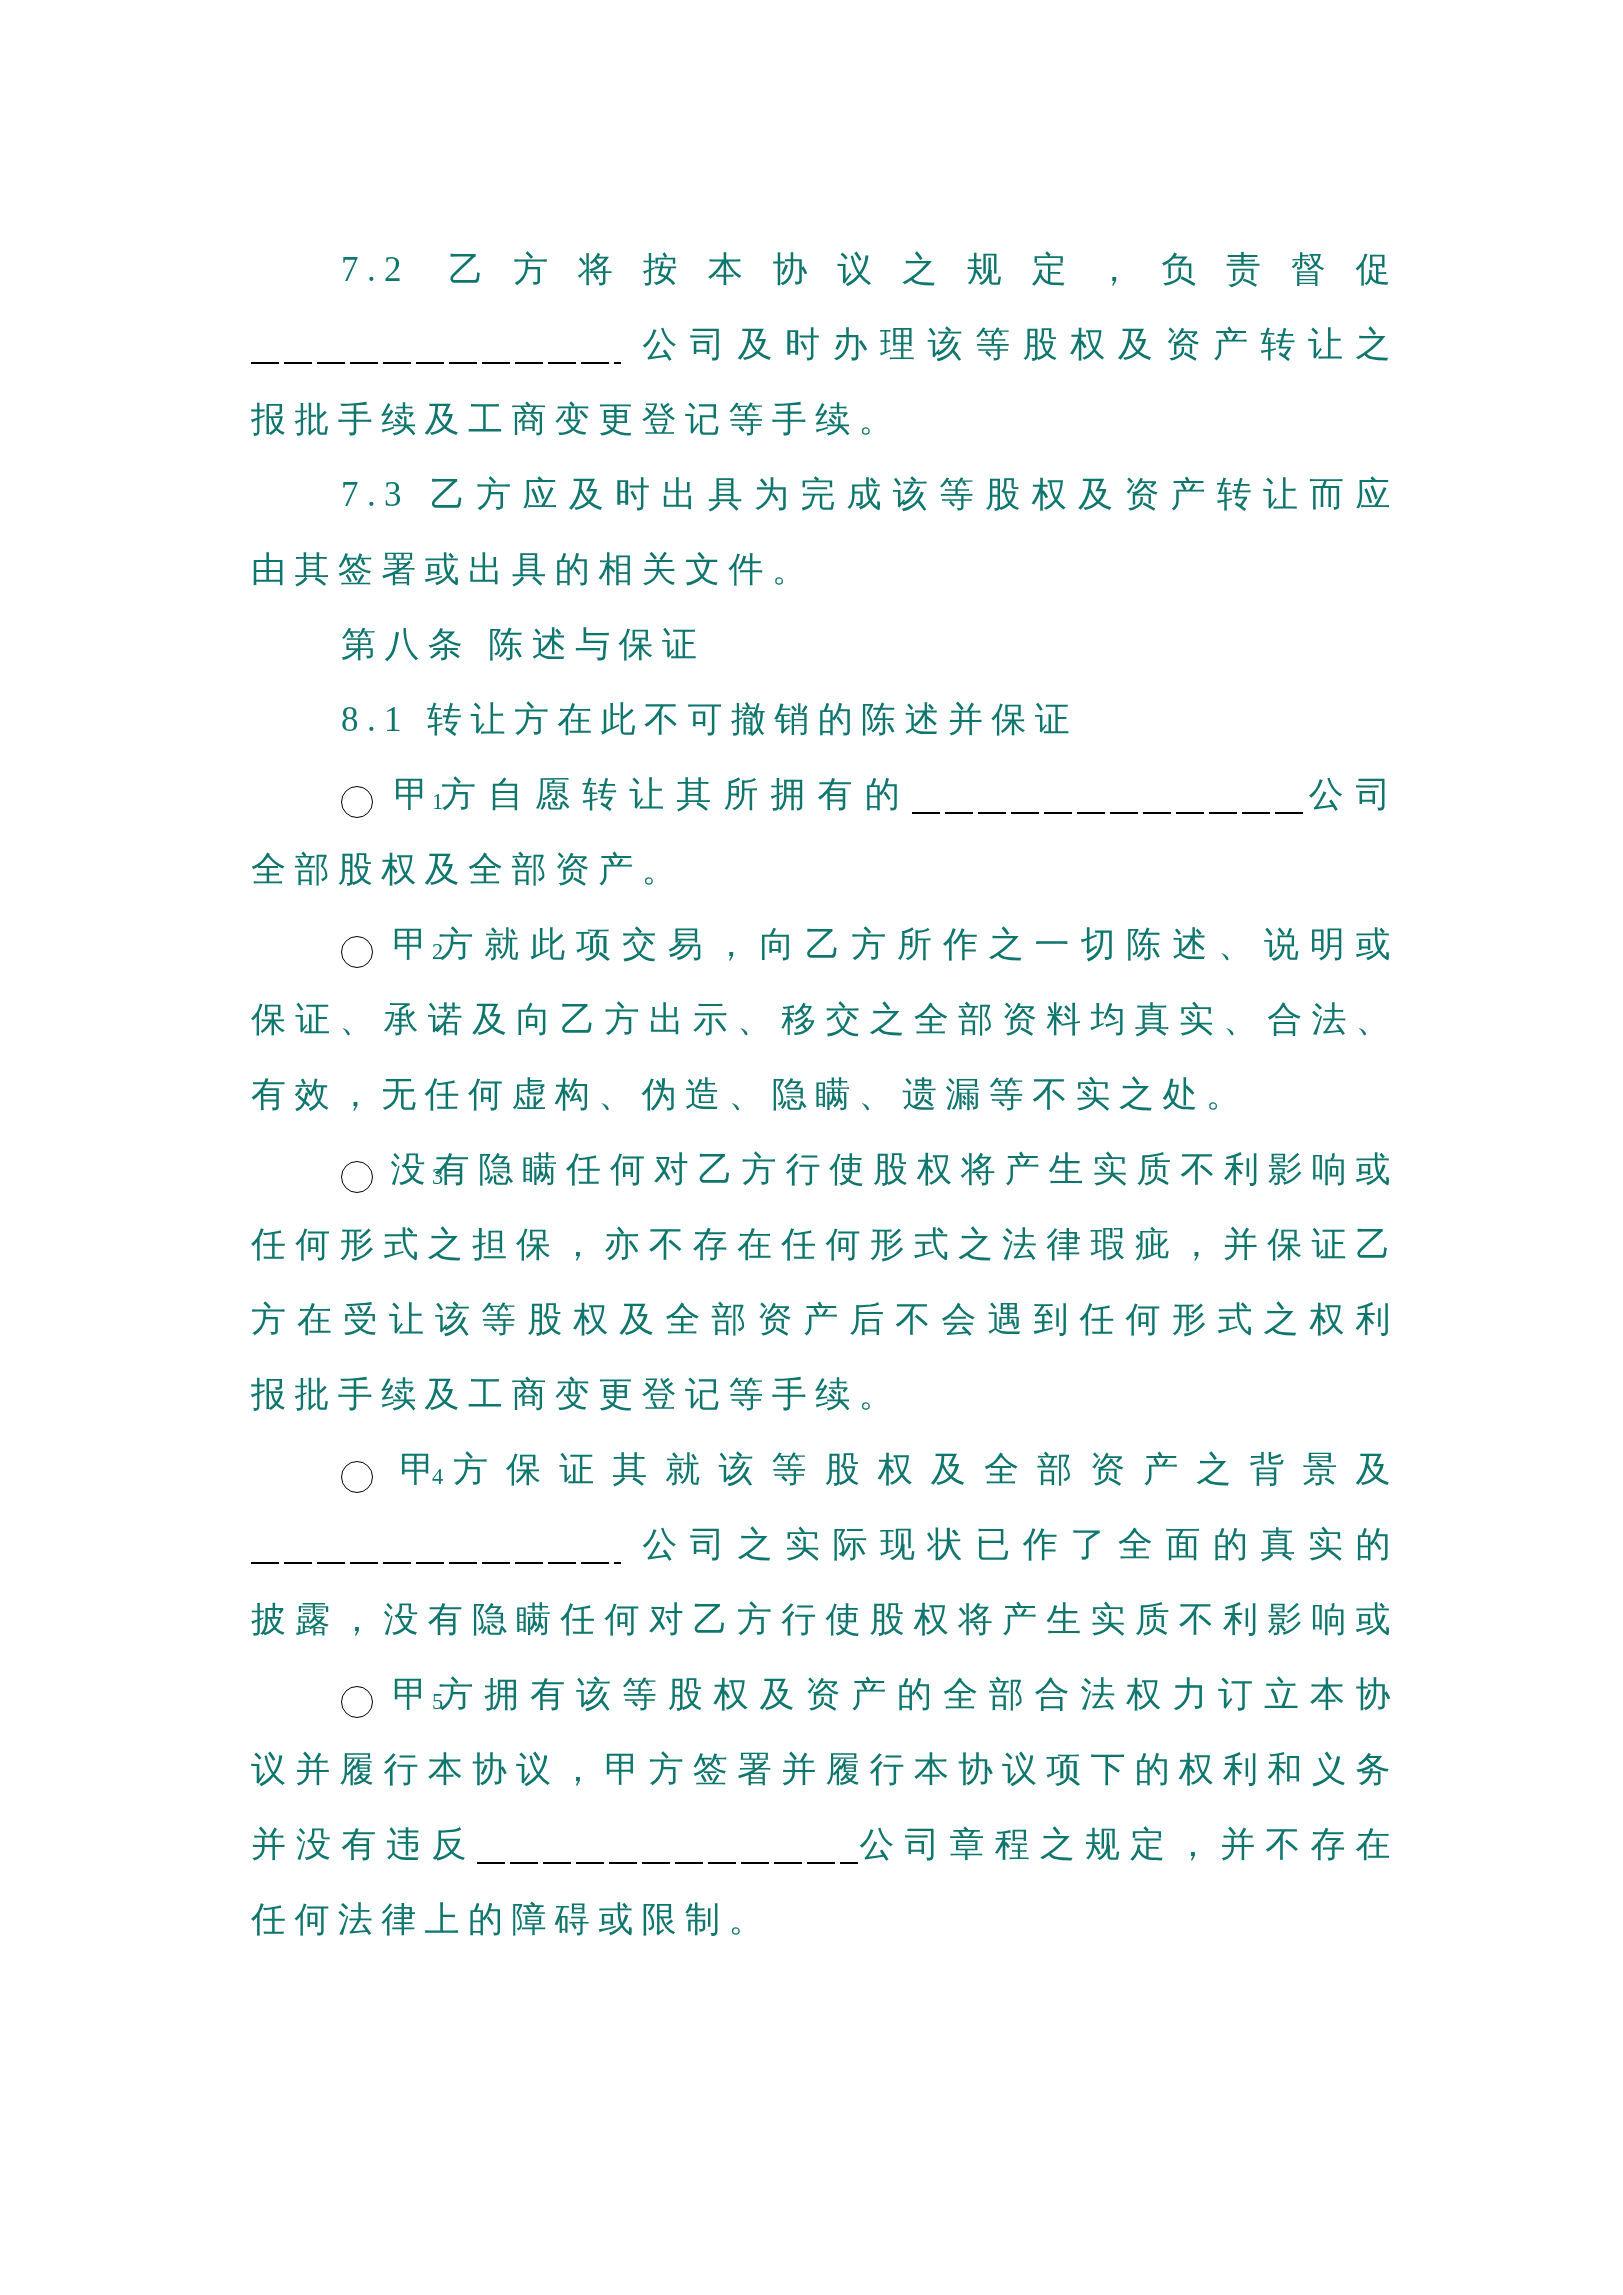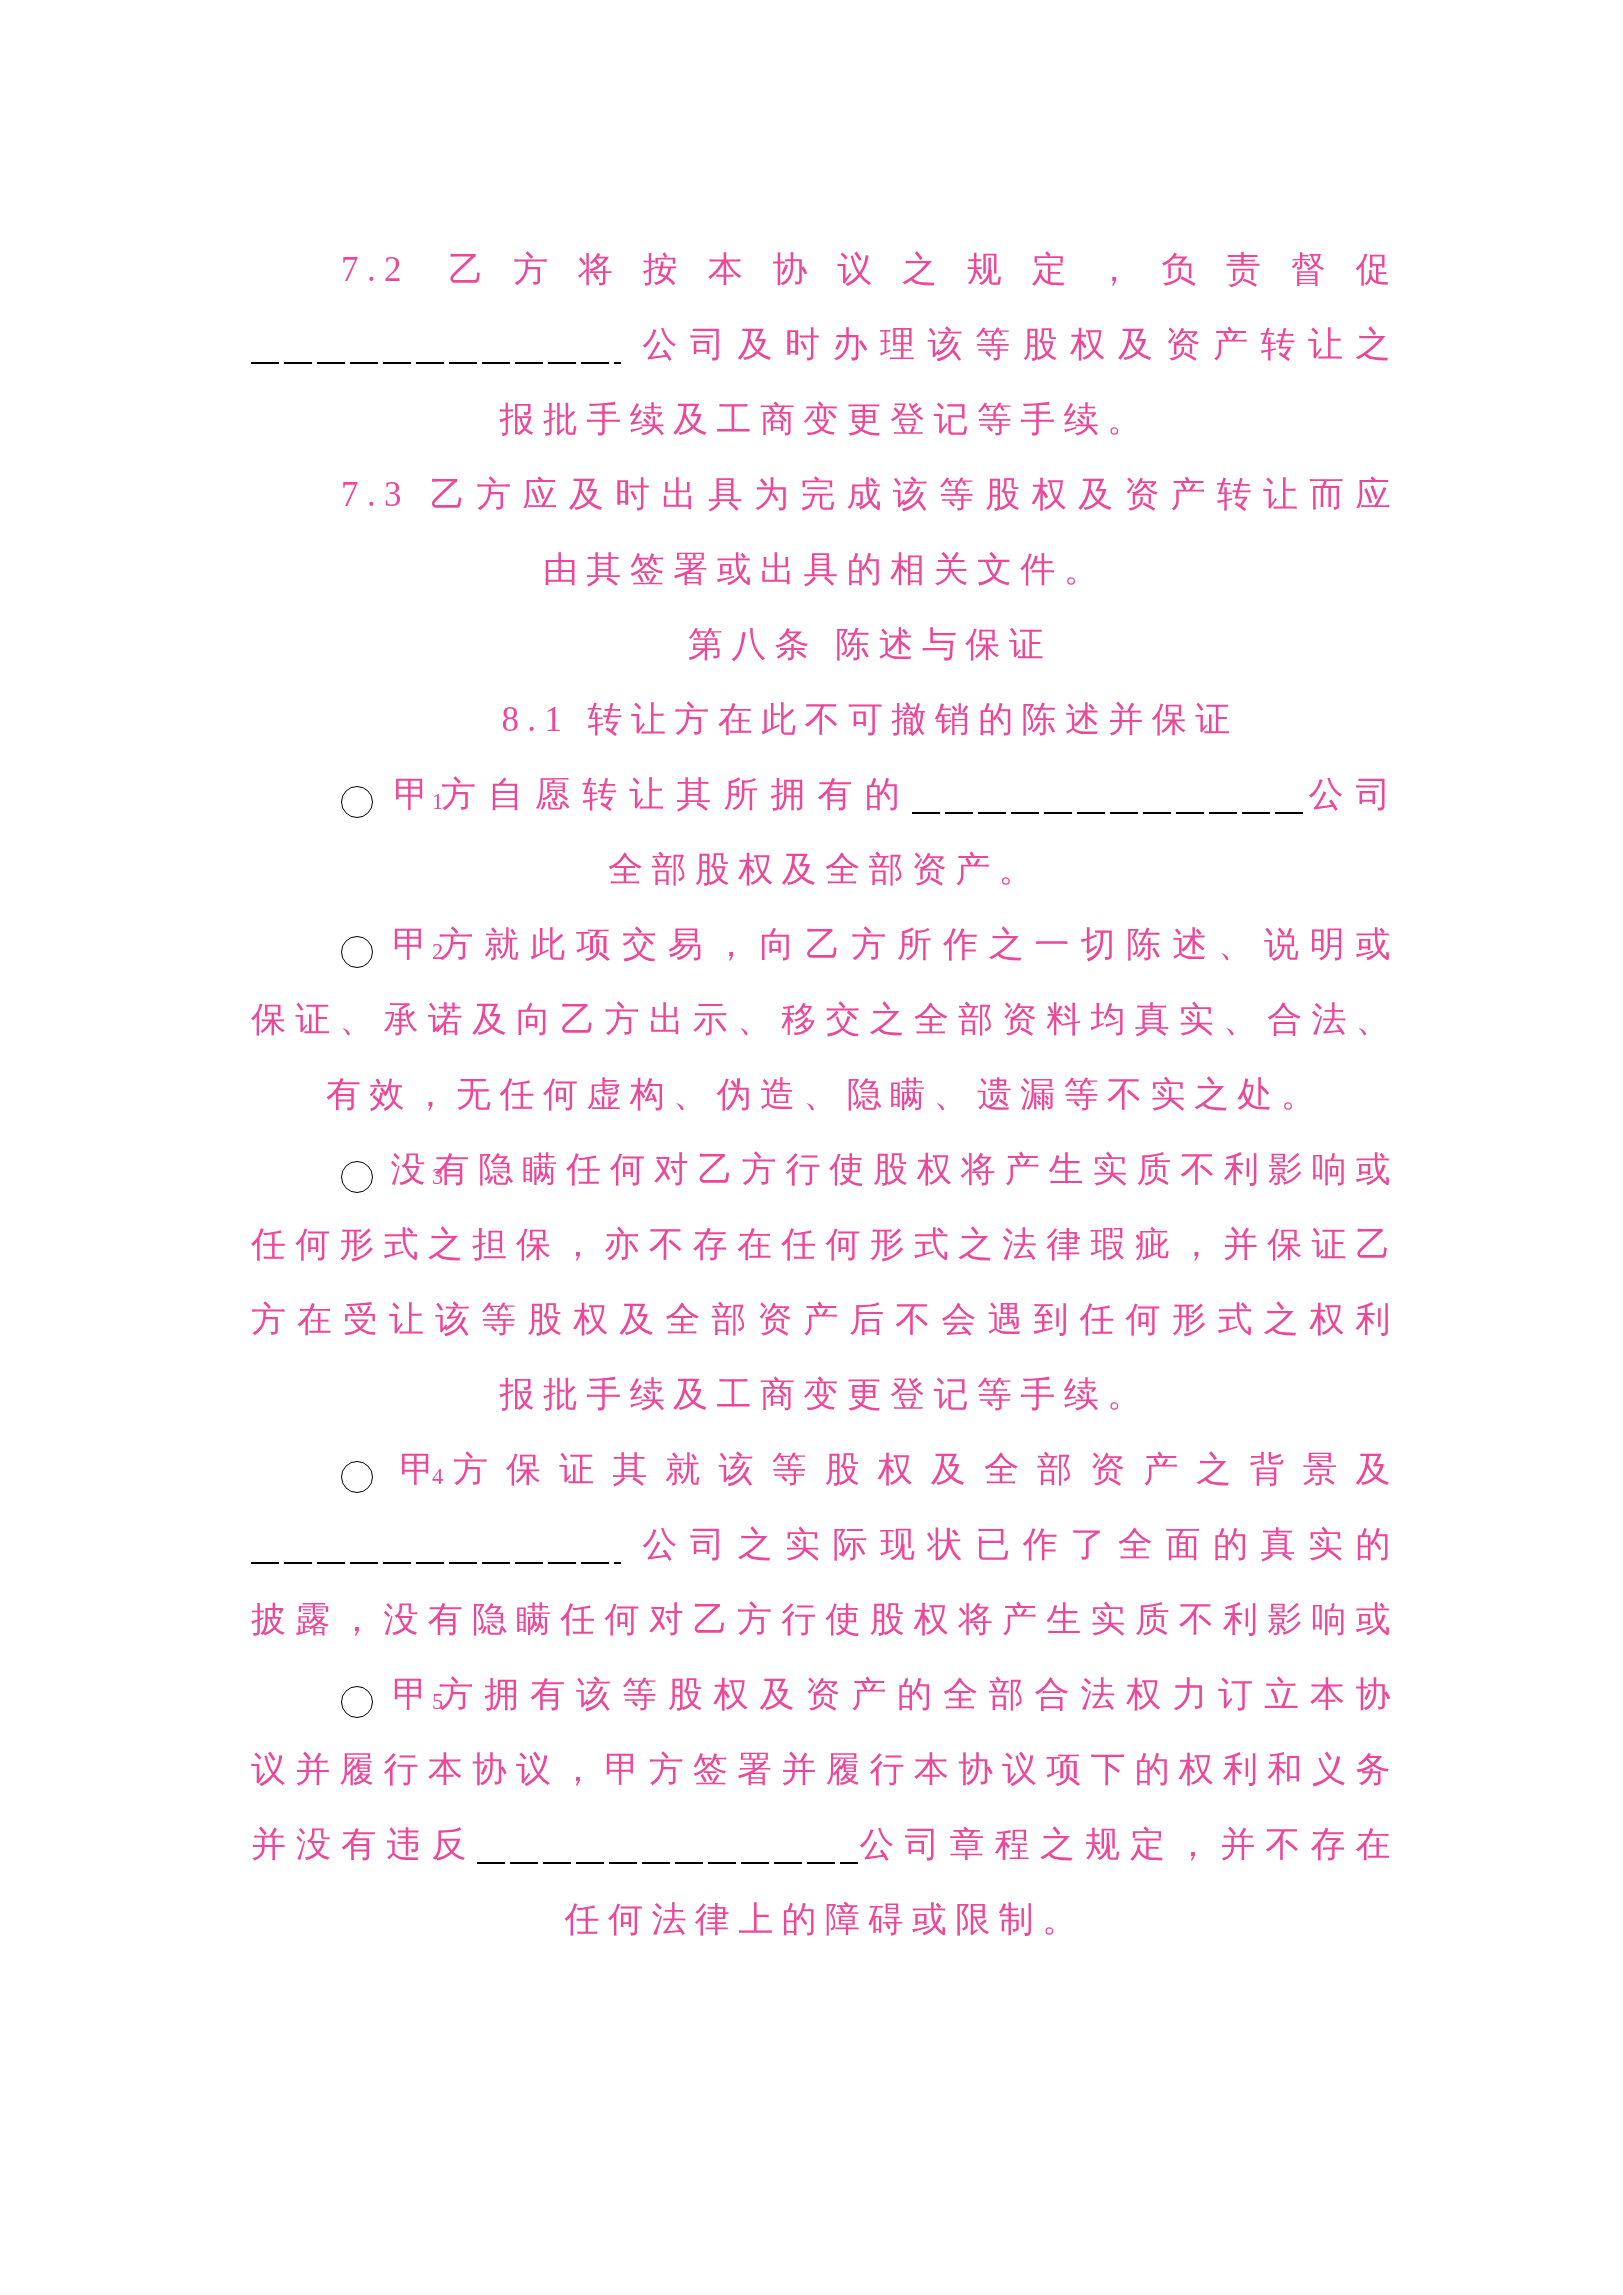--- a/index.html
+++ b/index.html
@@ -5,29 +5,29 @@
   html, body { margin: 0; padding: 0; background: #ffffff; }
   .page {
     position: relative;
     width: 1623px;
     height: 2295px;
     background: #ffffff;
     box-sizing: border-box;
     padding: 232px 224px 0 251px;
     overflow: hidden;
     font-family: "Liberation Serif", "DejaVu Serif", serif;
-    color: #ec4899;
+    color: #0f766e;
     font-size: 35px;
     letter-spacing: 8.4px;
   }
   .line {
     height: 75px;
     line-height: 75px;
     white-space: nowrap;
-    text-align: center;
+    text-align: left;
   }
   .line.just {
     text-align: justify;
     text-align-last: justify;
     text-justify: inter-character;
     white-space: normal;
   }
   .line.indent { text-indent: 90px; }
   .t { letter-spacing: inherit; }
   .blank {

